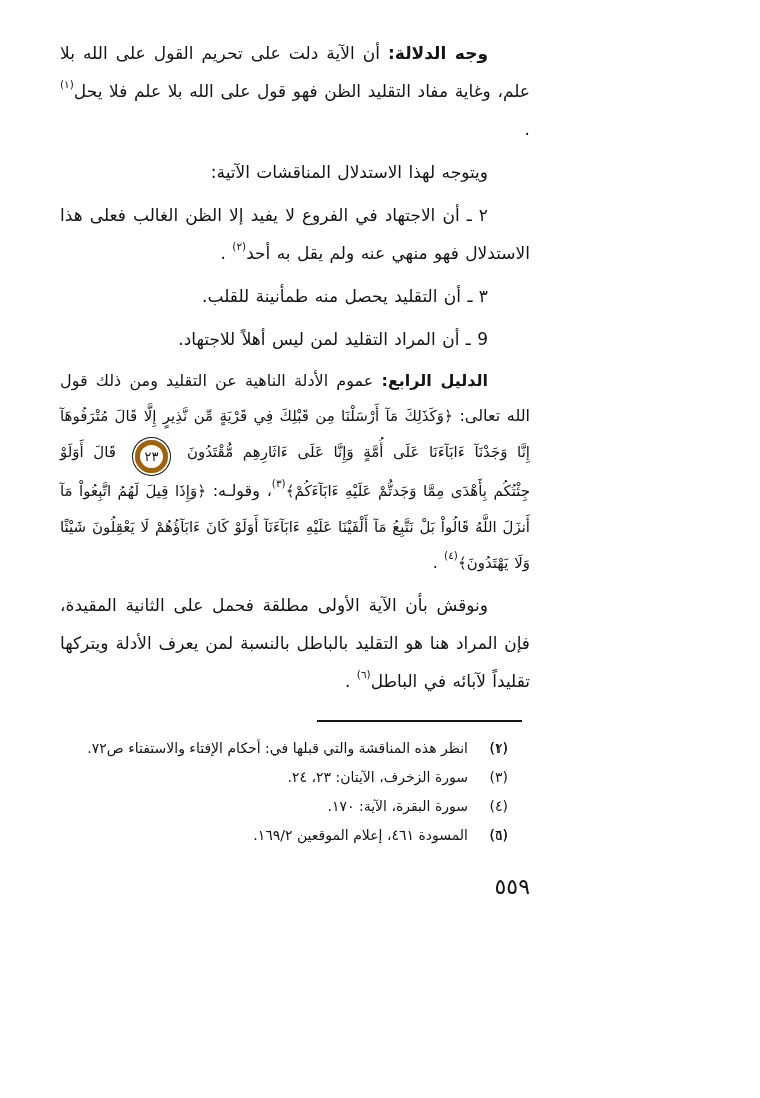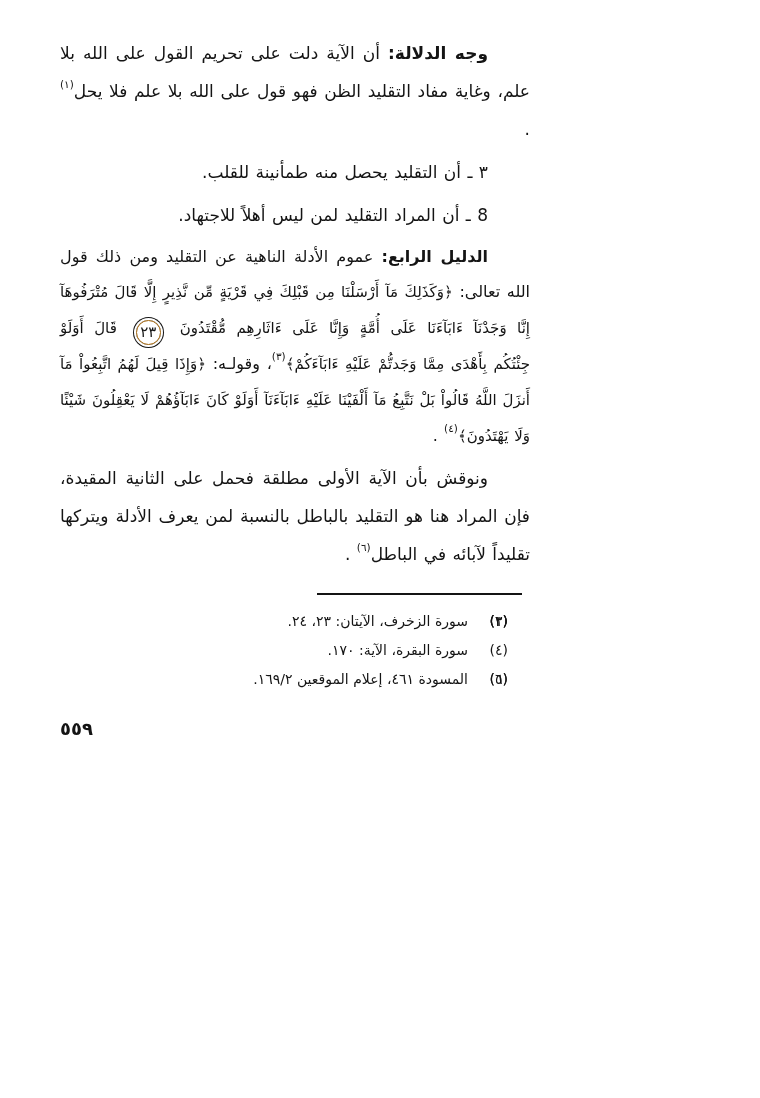--- a/index.html
+++ b/index.html
@@ -41,24 +41,24 @@
     line-height: 0;
     vertical-align: 9px;
     letter-spacing: 0;
   }
   .ayah-circle {
     display: inline-flex;
     align-items: center;
     justify-content: center;
     width: 23px;
     height: 23px;
-    border: 1px solid #a16207;
+    border: 5px solid #a16207;
     border-radius: 50%;
     box-shadow: 0 0 0 2px #ffffff, 0 0 0 3px #141414;
-    font-size: 15px;
+    font-size: 13px;
     line-height: 1;
     vertical-align: -4px;
     margin: 0 19px;
     text-indent: 0;
   }
   .footnotes {
     margin-top: 20px;
     margin-right: 22px;
     font-size: 14px;
   }
@@ -75,54 +75,56 @@
     line-height: 29px;
     text-align: justify;
   }
   .fn-marker {
     position: absolute;
     right: 0;
     top: 0;
   }
   .page-number {
     margin-top: 24px;
-    text-align: left;
-    font-size: 18px;
-    font-weight: bold;
+    text-align: right;
+    font-size: 22px;
+    font-weight: normal;
     letter-spacing: 3px;
   }
 </style>
 </head>
 <body>
 
 <div class="page">
   <div class="body-text">
 
     <p class="para"><span class="para-lead">وجه الدلالة:</span><span> أن الآية دلت على تحريم القول على الله بلا علم، وغاية مفاد التقليد الظن فهو قول على الله بلا علم فلا يحل</span><sup class="fnref">(١)</sup><span> .</span></p>
 
+    <p class="para"><span>ويتوجه لهذا الاستدلال المناقشات الآتية:</span></p>
 
 
+    <p class="para"><span>٢ ـ أن الاجتهاد في الفروع لا يفيد إلا الظن الغالب فعلى هذا الاستدلال فهو منهي عنه ولم يقل به أحد</span><sup class="fnref">(٢)</sup><span> .</span></p>
 
     <p class="para"><span>٣ ـ أن التقليد يحصل منه طمأنينة للقلب.</span></p>
 
-    <p class="para"><span>8 ـ أن المراد التقليد لمن ليس أهلاً للاجتهاد.</span></p>
+    <p class="para"><span>9 ـ أن المراد التقليد لمن ليس أهلاً للاجتهاد.</span></p>
 
     <p class="para quran-para"><span class="para-lead">الدليل الرابع:</span><span> عموم الأدلة الناهية عن التقليد ومن ذلك قول الله تعالى: </span><span class="quran">﴿وَكَذَلِكَ مَآ أَرْسَلْنَا مِن قَبْلِكَ فِي قَرْيَةٍ مِّن نَّذِيرٍ إِلَّا قَالَ مُتْرَفُوهَآ إِنَّا وَجَدْنَآ ءَابَآءَنَا عَلَى أُمَّةٍ وَإِنَّا عَلَى ءَاثَارِهِم مُّقْتَدُونَ</span><span class="ayah-circle">٢٣</span><span class="quran">قَالَ أَوَلَوْ جِئْتُكُم بِأَهْدَى مِمَّا وَجَدتُّمْ عَلَيْهِ ءَابَآءَكُمْ﴾</span><sup class="fnref">(٣)</sup><span>، وقولـه: </span><span class="quran">﴿وَإِذَا قِيلَ لَهُمُ اتَّبِعُواْ مَآ أَنزَلَ اللَّهُ قَالُواْ بَلْ نَتَّبِعُ مَآ أَلْفَيْنَا عَلَيْهِ ءَابَآءَنَآ أَوَلَوْ كَانَ ءَابَآؤُهُمْ لَا يَعْقِلُونَ شَيْئًا وَلَا يَهْتَدُونَ﴾</span><sup class="fnref">(٤)</sup><span> .</span></p>
 
 
     <p class="para"><span>ونوقش بأن الآية الأولى مطلقة فحمل على الثانية المقيدة، فإن المراد هنا هو التقليد بالباطل بالنسبة لمن يعرف الأدلة ويتركها تقليداً لآبائه في الباطل</span><sup class="fnref">(٦)</sup><span> .</span></p>
 
   </div>
 
   <div class="footnotes">
     <div class="fn-separator"></div>
 
     <div class="footnote"><span class="fn-marker">(١)</span></div>
 
-    <div class="footnote"><span class="fn-marker">(٢)</span></div>
+    <div class="footnote"><span class="fn-marker">(٢)</span><span>انظر هذه المناقشة والتي قبلها في: أحكام الإفتاء والاستفتاء ص٧٢.</span></div>
 
     <div class="footnote"><span class="fn-marker">(٣)</span><span>سورة الزخرف، الآيتان: ٢٣، ٢٤.</span></div>
 
     <div class="footnote"><span class="fn-marker">(٤)</span><span>سورة البقرة، الآية: ١٧٠.</span></div>
 
     <div class="footnote"><span class="fn-marker">(٥)</span></div>
 
     <div class="footnote"><span class="fn-marker">(٦)</span><span>المسودة ٤٦١، إعلام الموقعين ١٦٩/٢.</span></div>
   </div>
 

